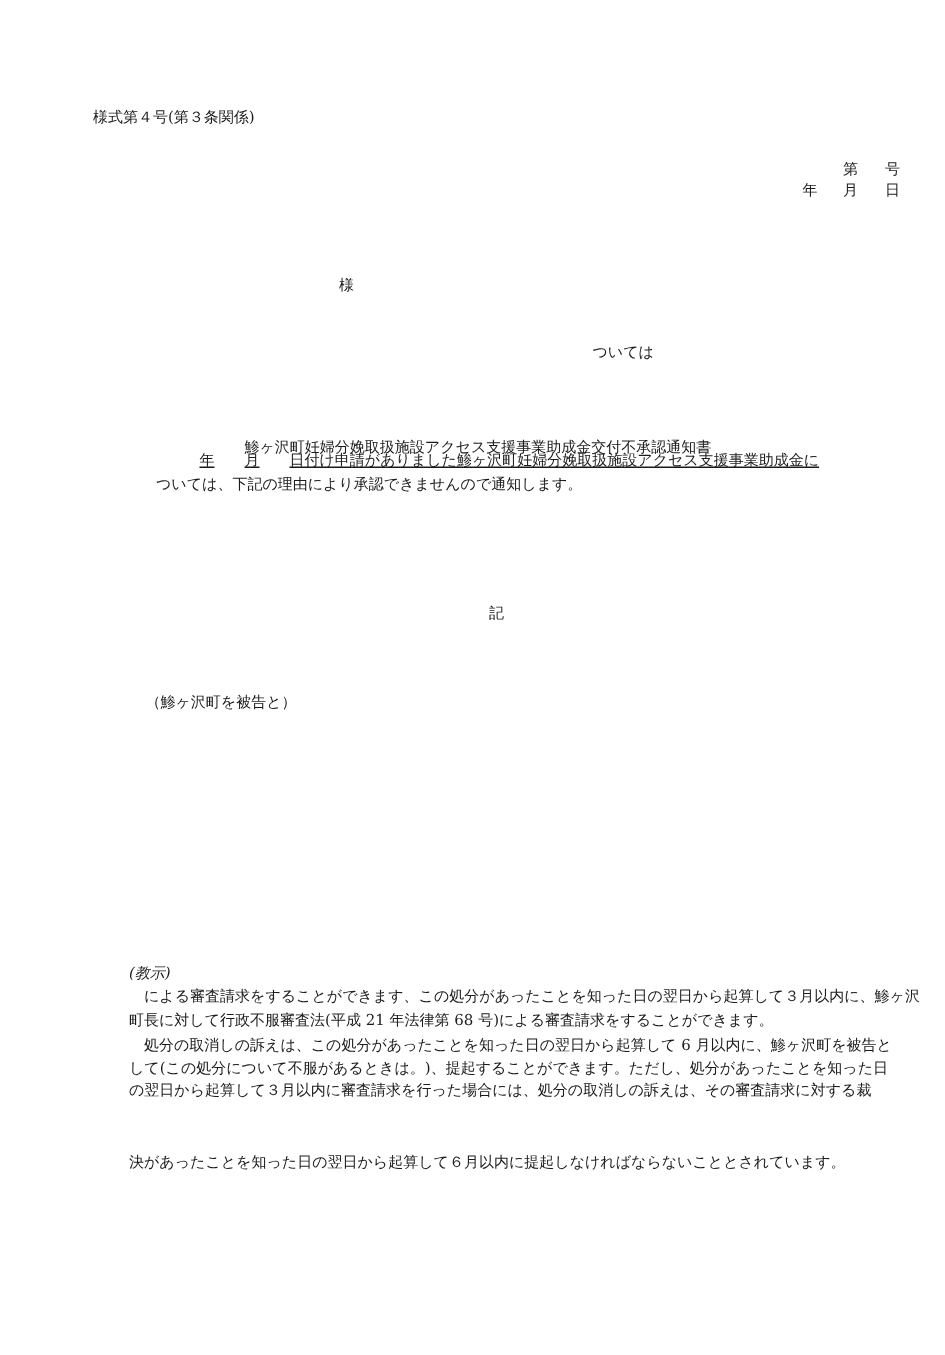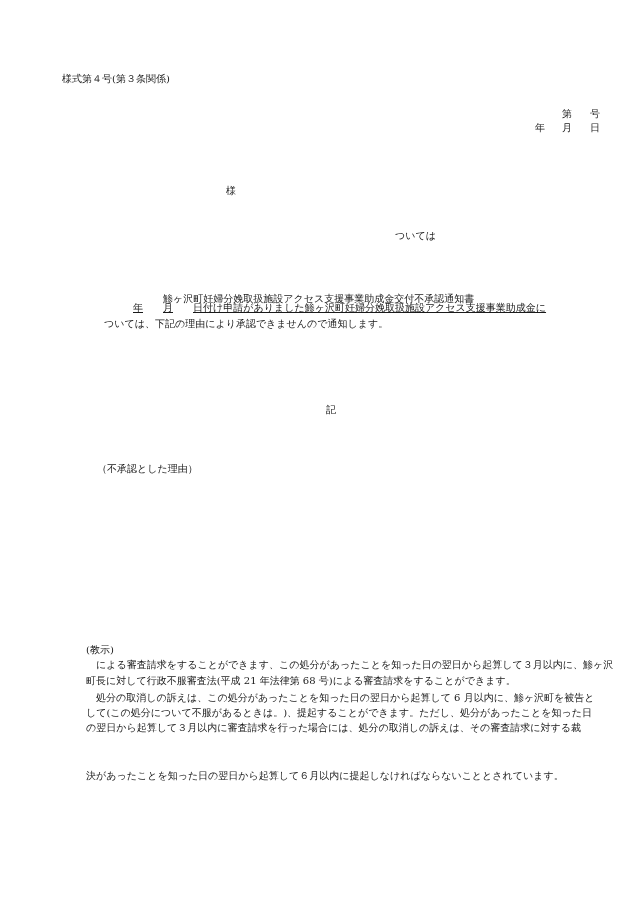--- a/index.html
+++ b/index.html
@@ -33,24 +33,24 @@
 
 <div>
   <div class="para" style="left:133px; top:300px;text-decoration:underline;">
     <span>年</span><span class="gap" style="width:20px;"></span><span>月</span><span class="gap" style="width:20px;"></span><span>日付け申請がありました鯵ヶ沢町妊婦分娩取扱施設アクセス支援事業助成金に</span>
   </div>
   <div class="para" style="left:90px; top:316px;margin-left:14px;">ついては、下記の理由により承認できませんので通知します。</div>
 </div>
 
 <div class="t" style="left:326px; top:367px;">記</div>
 
-<div class="t" style="left:97px; top:426px;">（不承認とした理由）</div>
+<div class="t" style="left:97px; top:426px;">（鯵ヶ沢町を被告と）</div>
 <div class="para" style="left:110px; top:445px; width:480px; height:180px; white-space:normal;"></div>
 
 <div>
-  <div class="para" style="left:86px; top:642px;">(教示)</div>
+  <div class="para" style="left:86px; top:642px;font-style:italic;">(教示)</div>
   <div class="para" style="left:86px; top:657px;">　による審査請求をすることができます、この処分があったことを知った日の翌日から起算して３月以内に、鯵ヶ沢</div>
   <div class="para" style="left:86px; top:673px;">町長に対して行政不服審査法(平成 21 年法律第 68 号)による審査請求をすることができます。</div>
   <div class="para" style="left:86px; top:648px;margin-top:42px;">　処分の取消しの訴えは、この処分があったことを知った日の翌日から起算して 6 月以内に、鯵ヶ沢町を被告と</div>
   <div class="para" style="left:86px; top:705px;">して(この処分について不服があるときは。)、提起することができます。ただし、処分があったことを知った日</div>
   <div class="para" style="left:86px; top:720px;">の翌日から起算して３月以内に審査請求を行った場合には、処分の取消しの訴えは、その審査請求に対する裁</div>
   <div class="para" style="left:86px; top:736px;margin-top:32px;">決があったことを知った日の翌日から起算して６月以内に提起しなければならないこととされています。</div>
 </div>
 
 </body></html>

